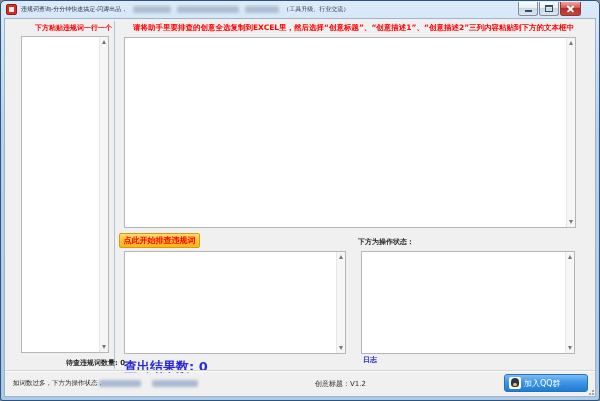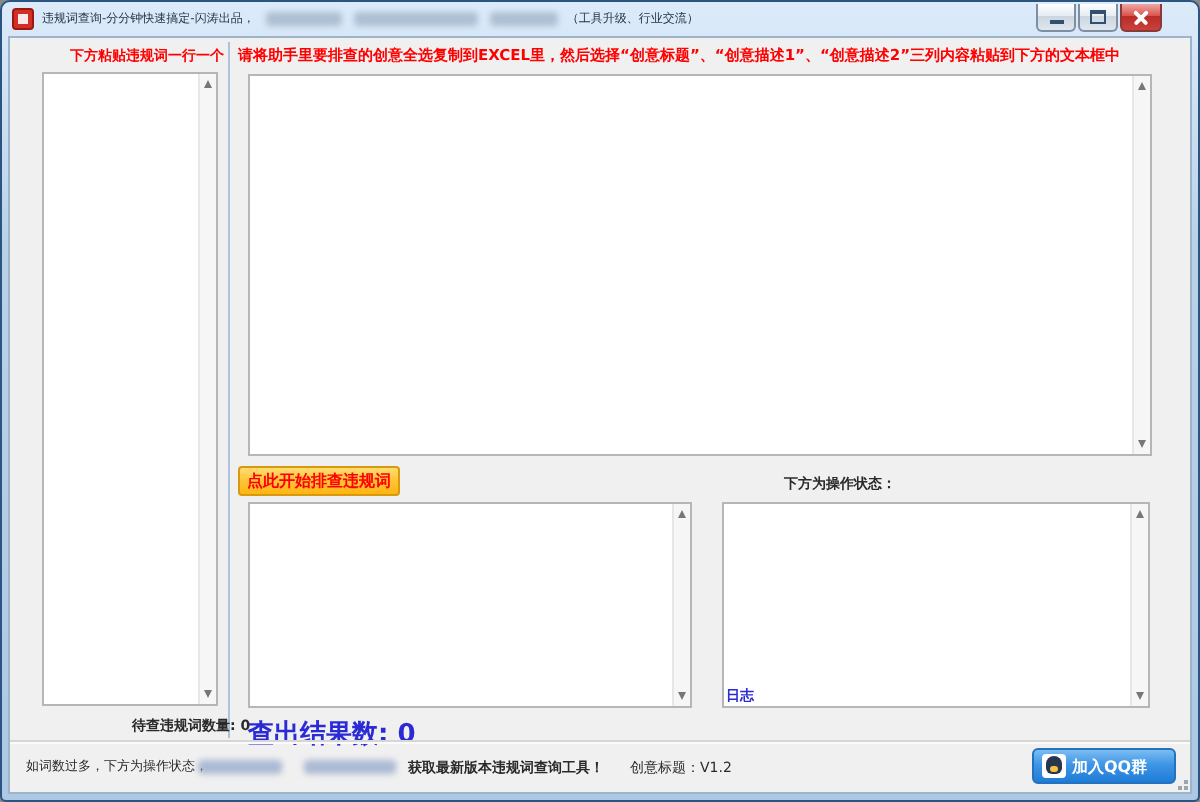--- a/index.html
+++ b/index.html
@@ -37,23 +37,23 @@
   .separator{position:absolute;width:1px;background:#abc4dc;}
   .gold-btn{
     position:absolute;left:114px;top:214px;width:81px;height:15px;
     background:linear-gradient(#ffdd74,#ffc53a 45%,#ffb513);
     border:1px solid #d8990e;border-radius:2px;color:#ff0000;font-weight:bold;font-size:8px;
     display:flex;align-items:center;justify-content:center;white-space:nowrap;padding:0;cursor:pointer;
   }
   .statusbar{position:absolute;left:0;right:0;top:351px;bottom:0;border-top:1px solid #d6d6d6;box-shadow:inset 0 1px 0 #fbfbfb;}
   .status-text{position:absolute;top:8px;white-space:nowrap;}
   .qq-btn{
-    position:absolute;right:7px;top:3px;width:72px;height:18px;
+    position:absolute;right:7px;top:3px;width:84px;height:18px;
     background:linear-gradient(#7cbdf3,#3f95e6 45%,#1f7cd6);
-    border:1px solid #2472bd;border-radius:3px;color:#fff;font-size:8px;font-weight:bold;
+    border:1px solid #2472bd;border-radius:3px;color:#fff;font-size:8px;font-weight:normal;
     display:flex;align-items:center;gap:3px;padding:0 4px;cursor:pointer;
   }
   .qq-icon{width:12px;height:12px;background:#fff;border-radius:2px;position:relative;flex:0 0 auto;}
   .qq-icon::before{content:"";position:absolute;left:2px;top:1px;width:8px;height:9px;background:#27364f;border-radius:4px 4px 3px 3px;}
   .qq-icon::after{content:"";position:absolute;left:4px;top:6px;width:4px;height:3px;background:#f4c143;border-radius:2px;}
   .resize-grip{position:absolute;right:1px;bottom:1px;width:8px;height:8px;}
   .resize-grip i{position:absolute;width:2px;height:2px;background:#9aa6b2;}
   .resize-grip i:nth-child(1){right:0;bottom:0;}
   .resize-grip i:nth-child(2){right:3px;bottom:0;}
   .resize-grip i:nth-child(3){right:0;bottom:3px;}
@@ -79,42 +79,42 @@
         </div>
       <div class="wbtn close">
           <span class="glyph-close"></span>
         </div>
     </div>
   </div>
 
   <div class="client">
 
     <div class="lbl red" style="left:17px;top:4px;font-size:7px;margin-left:13px;">下方粘贴违规词一行一个</div>
-    <div class="lbl red" style="left:114px;top:4px;font-size:7.5px;">请将助手里要排查的创意全选复制到EXCEL里，然后选择“创意标题”、“创意描述1”、“创意描述2”三列内容粘贴到下方的文本框中</div>
+    <div class="lbl red" style="left:128px;top:4px;font-size:7.5px;">请将助手里要排查的创意全选复制到EXCEL里，然后选择“创意标题”、“创意描述1”、“创意描述2”三列内容粘贴到下方的文本框中</div>
 
     <div class="separator" style="left:109px;top:2px;height:348px;"></div>
 
     <div class="textbox" style="left:16px;top:17px;width:88px;height:317px;">
       <div class="tb-value"></div>
       <div class="sb">
           <i class="arr-up"></i>
           <i class="arr-dn"></i>
         </div>
     </div>
 
     <div class="textbox" style="left:119px;top:18px;width:452px;height:191px;">
       <div class="tb-value"></div>
       <div class="sb">
           <i class="arr-up"></i>
           <i class="arr-dn"></i>
         </div>
     </div>
 
     <button class="gold-btn">点此开始排查违规词</button>
-    <div class="lbl dark" style="left:353px;top:218px;font-size:7px;margin-left:34px;">下方为操作状态：</div>
+    <div class="lbl dark" style="left:353px;top:218px;font-size:7px;">下方为操作状态：</div>
 
     <div class="textbox" style="left:119px;top:232px;width:222px;height:103px;">
       <div class="tb-value"></div>
       <div class="sb">
           <i class="arr-up"></i>
           <i class="arr-dn"></i>
         </div>
     </div>
 
     <div class="textbox" style="left:356px;top:232px;width:214px;height:103px;">
@@ -126,27 +126,26 @@
     </div>
 
     <div class="lbl dark" style="left:18px;top:339px;font-size:7px;margin-left:43px;">
       <span>待查违规词数量:</span>
       <span>0</span>
     </div>
     <div class="lbl blue" style="left:119px;top:339px;font-size:13px;">
       <span>查出结果数:</span>
       <span>0</span>
     </div>
-    <div class="lbl blue" style="left:358px;top:324px;font-size:7px;">日志</div>
+    <div class="lbl blue" style="left:358px;top:336px;font-size:7px;">日志</div>
 
     <div class="statusbar">
       <span class="status-text dark" style="left:8px;font-size:6.5px;">如词数过多，下方为操作状态，</span>
       <span class="blur" style="position:absolute;left:94px;top:9px;width:42px;background:#7d95c0;"></span>
       <span class="blur" style="position:absolute;left:147px;top:9px;width:46px;background:#7d95c0;"></span>
-      <span class="status-text dark" style="left:199px;font-size:7px;font-weight:bold;">获取最新版本违规词查询工具！</span>
       <span class="status-text dark" style="left:310px;font-size:7px;">创意标题：V1.2</span>
       <button class="qq-btn">
         <span class="qq-icon"></span>
         <span>加入QQ群</span>
       </button>
       <div class="resize-grip">
           <i></i>
           <i></i>
           <i></i>
         </div>

